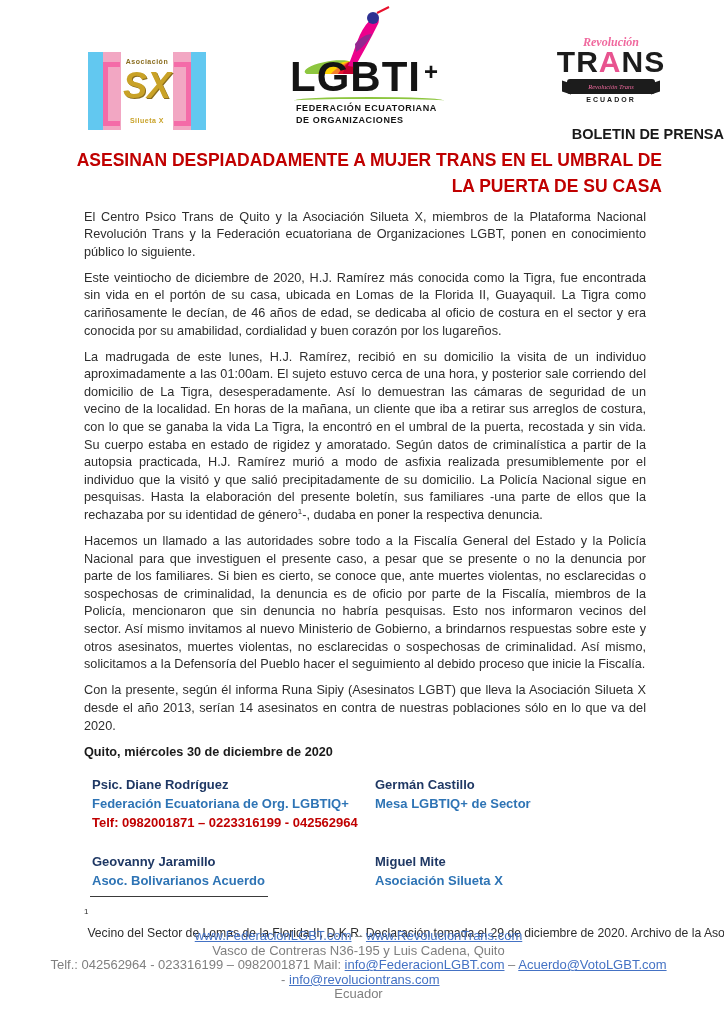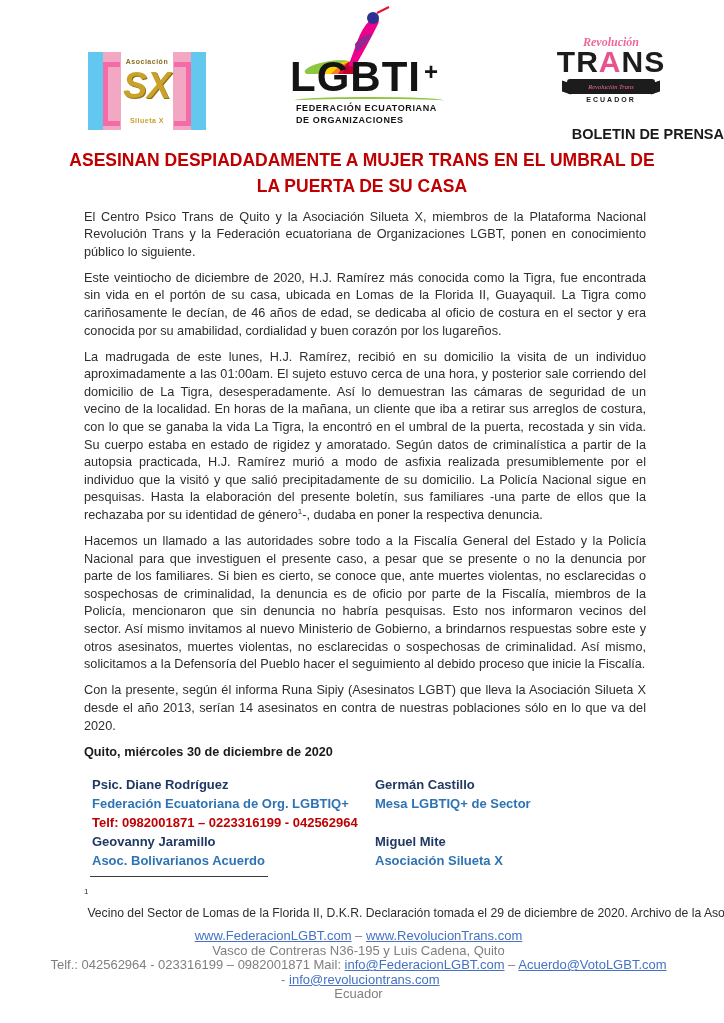--- a/index.html
+++ b/index.html
@@ -49,29 +49,29 @@
   .trans-banner::before, .trans-banner::after { content:""; position:absolute; top:3px; width:9px;
     height:11px; background:#1c1c1c; }
   .trans-banner::before { left:-5px; transform:skewY(18deg); }
   .trans-banner::after { right:-5px; transform:skewY(-18deg); }
   .trans-ecuador { font-size:7px; font-weight:bold; letter-spacing:2px; color:#1c1c1c; margin-top:2px; }
 
   
   .main { position:absolute; top:120px; left:0; right:0; height:800px;
     display:flex; flex-direction:column; }
   .kicker { text-align:right; font-weight:bold; font-size:14.5px; color:#1a1a1a; margin:6px 0 0; }
-  .headline { text-align:center; font-weight:bold; font-size:17.5px; color:#C00000;
+  .headline { text-align:right; font-weight:bold; font-size:17.5px; color:#C00000;
     width:600px; margin:5px auto 9px; line-height:1.5; }
 
   .content { margin:0 78px 0 84px; font-size:12.7px; line-height:17.6px; text-align:justify; }
   .content p { margin:0 0 8.5px; }
   .content sup { font-size:8px; line-height:0; }
   .date-line { font-weight:bold; color:#1a1a1a; margin:2px 0 14px; text-align:left; }
 
-  .sig-grid { display:grid; grid-template-columns:283px 1fr; 
+  .sig-grid { display:grid; grid-template-columns:283px 1fr; row-gap:20px;
     padding-left:8px; margin-bottom:6px; text-align:left; }
   .sig div { font-size:13px; font-weight:bold; line-height:19px; }
   .sig-name { color:#1F3864; }
   .sig-org  { color:#2E74B5; }
   .sig-phone{ color:#C00000; }
 
   .footnote { margin:auto 78px 0 84px; font-size:12.2px; line-height:17.5px; text-align:left; }
   .footnote-rule { width:178px; border-top:1.5px solid #3a3a3a; margin:0 0 6px 6px; }
   .footnote sup { font-size:8px; }
 

